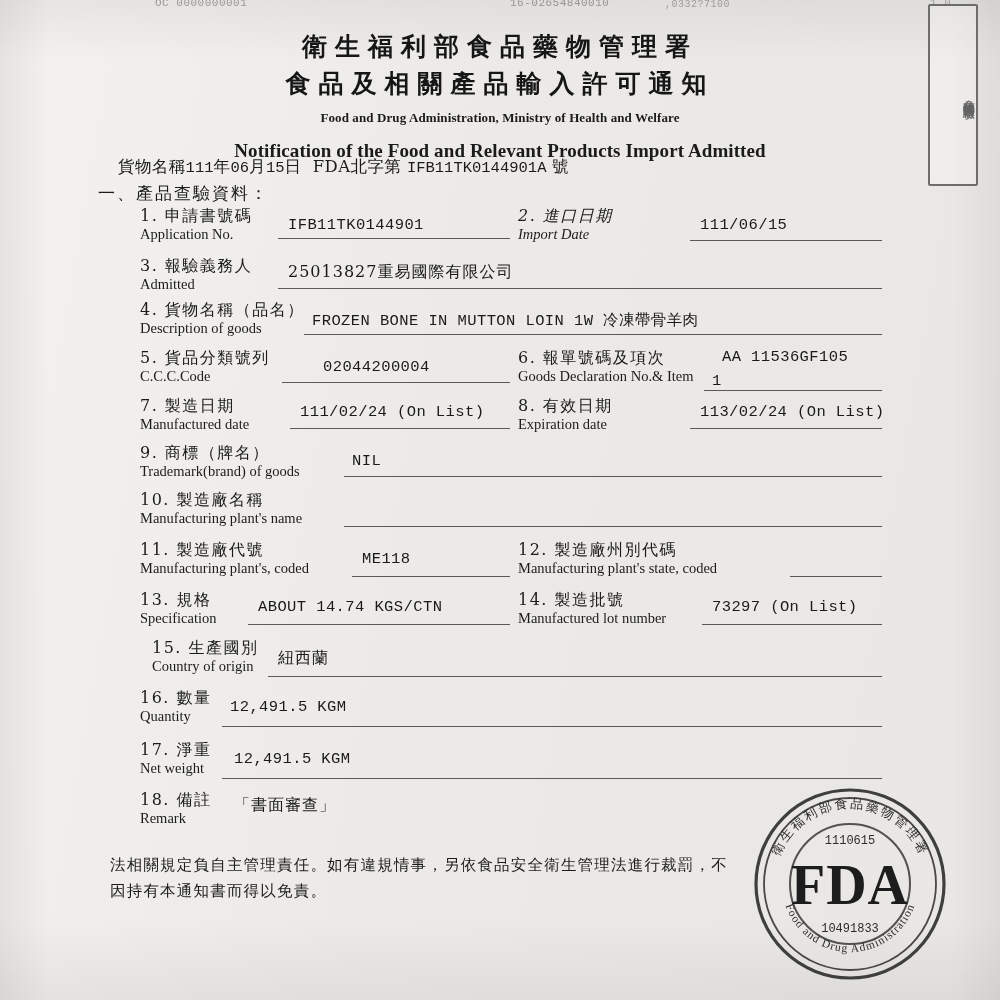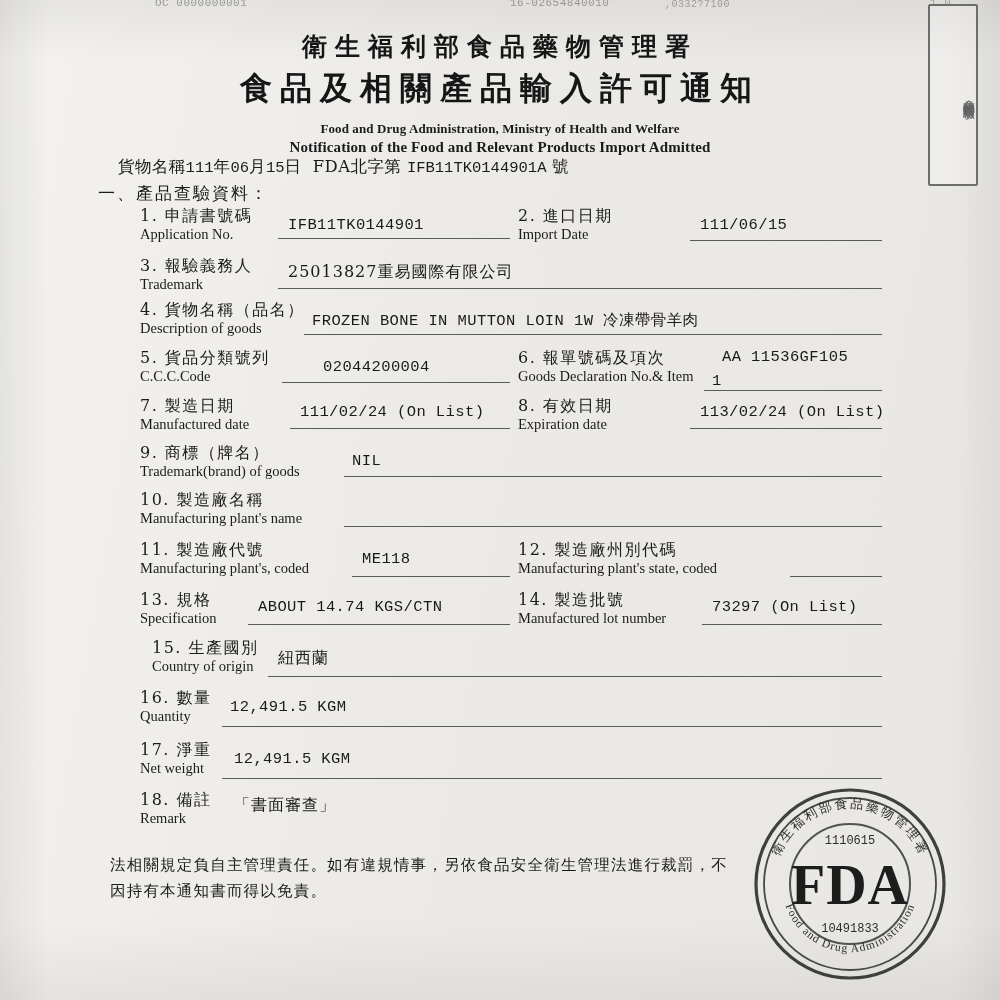--- a/index.html
+++ b/index.html
@@ -80,37 +80,37 @@
     text-align: center;
   }
   .t-zh1 {
     font-size: 25px;
     letter-spacing: 8px;
     font-weight: 700;
     color: #161616;
     font-family: "DejaVu Serif", serif;
   }
   .t-zh2 {
-    font-size: 32px;
+    font-size: 25px;
     letter-spacing: 8px;
     font-weight: 700;
     color: #161616;
     margin-top: 4px;
     font-family: "DejaVu Serif", serif;
   }
   .t-en1 {
     font-size: 13px;
     font-weight: 700;
     margin-top: 10px;
     letter-spacing: 0.1px;
   }
   .t-en2 {
-    font-size: 15px;
+    font-size: 19px;
     font-weight: 700;
-    margin-top: 2px;
+    margin-top: 14px;
     letter-spacing: 0.1px;
   }
 
   .docline {
     position: absolute;
     top: 156px;
     left: 118px;
     font-size: 16.5px;
     letter-spacing: .4px;
     font-family: "DejaVu Serif", serif;
@@ -221,30 +221,30 @@
 
   <div class="section-head">一、產品查驗資料：</div>
 
   <div class="field" style="left:140px; top:206px;">
     <div class="lbl-zh"><span>1.</span> <span>申請書號碼</span></div>
     <div class="lbl-en">Application No.</div>
   </div>
   <div class="val" style="left:288px; top:216px;">IFB11TK0144901</div>
   <div class="rule" style="left:278px; top:238px; width:232px;"></div>
 
-  <div class="field" style="left:518px; top:206px;">
+  <div class="field" style="left:518px; top:206px;font-style:italic;">
     <div class="lbl-zh"><span>2.</span> <span>進口日期</span></div>
     <div class="lbl-en">Import Date</div>
   </div>
   <div class="val" style="left:700px; top:216px;">111/06/15</div>
   <div class="rule" style="left:690px; top:240px; width:192px;"></div>
 
   <div class="field" style="left:140px; top:256px;">
     <div class="lbl-zh"><span>3.</span> <span>報驗義務人</span></div>
-    <div class="lbl-en">Trademark</div>
+    <div class="lbl-en">Admitted</div>
   </div>
   <div class="val zh" style="left:288px; top:262px;">25013827重易國際有限公司</div>
   <div class="rule" style="left:278px; top:288px; width:604px;"></div>
 
   <div class="field" style="left:140px; top:300px;">
     <div class="lbl-zh"><span>4.</span> <span>貨物名稱（品名）</span></div>
     <div class="lbl-en">Description of goods</div>
   </div>
   <div class="val" style="left:312px; top:310px;">FROZEN BONE IN MUTTON LOIN 1W 冷凍帶骨羊肉</div>
   <div class="rule" style="left:304px; top:334px; width:578px;"></div>

